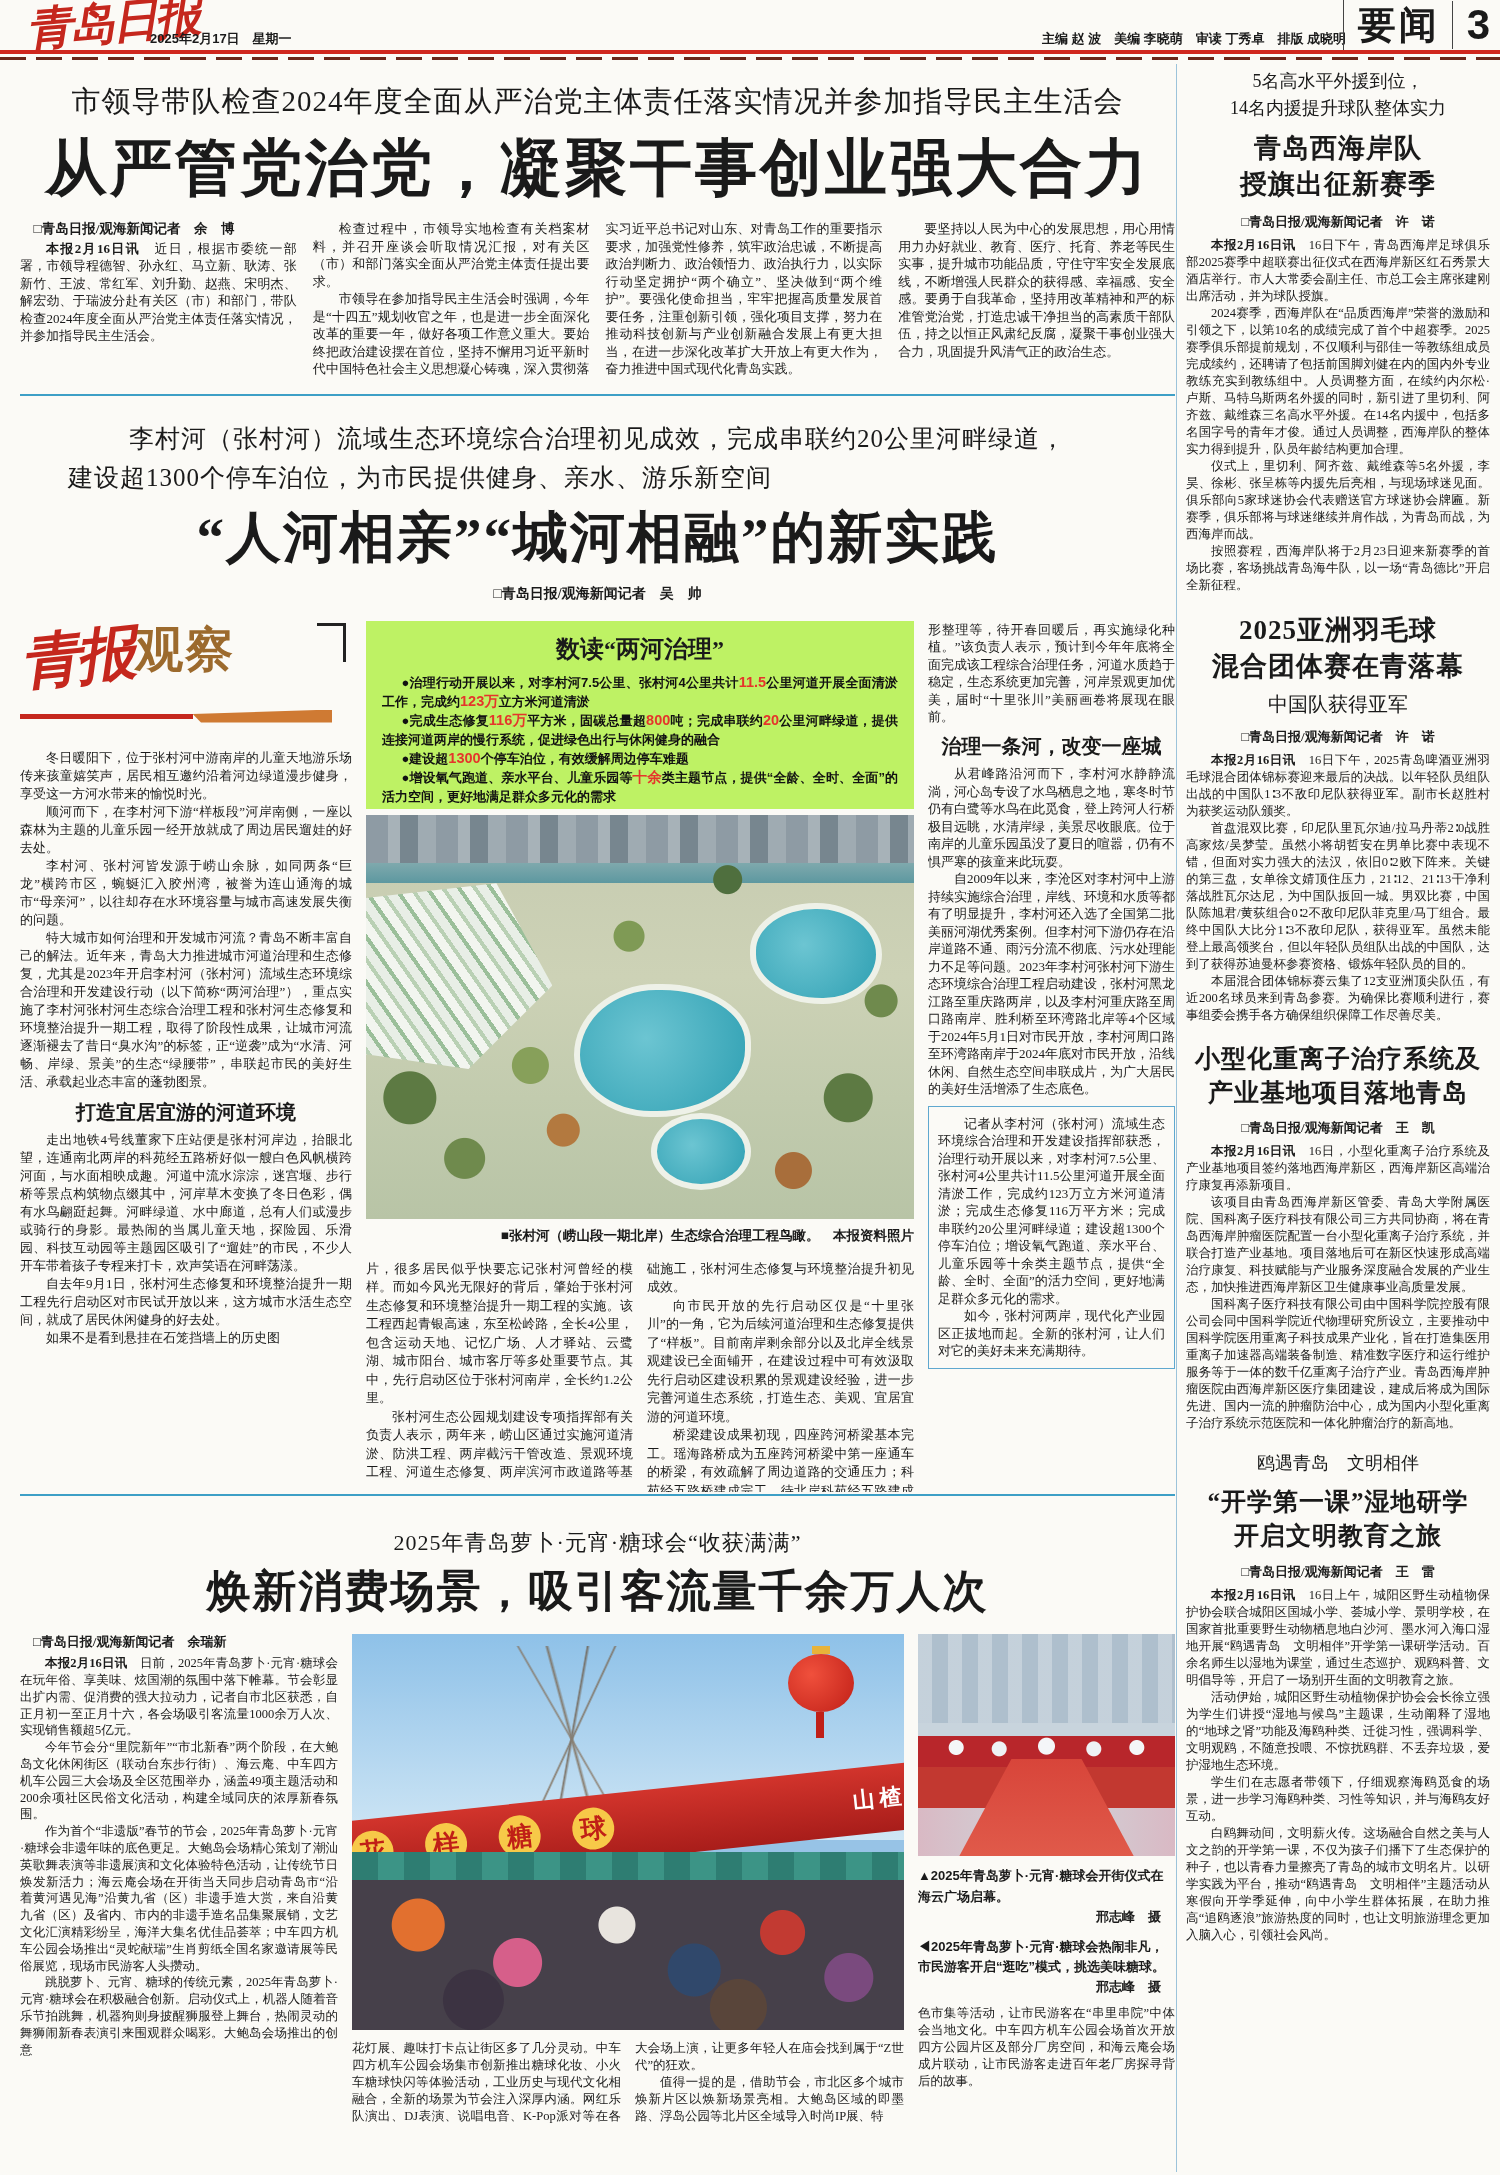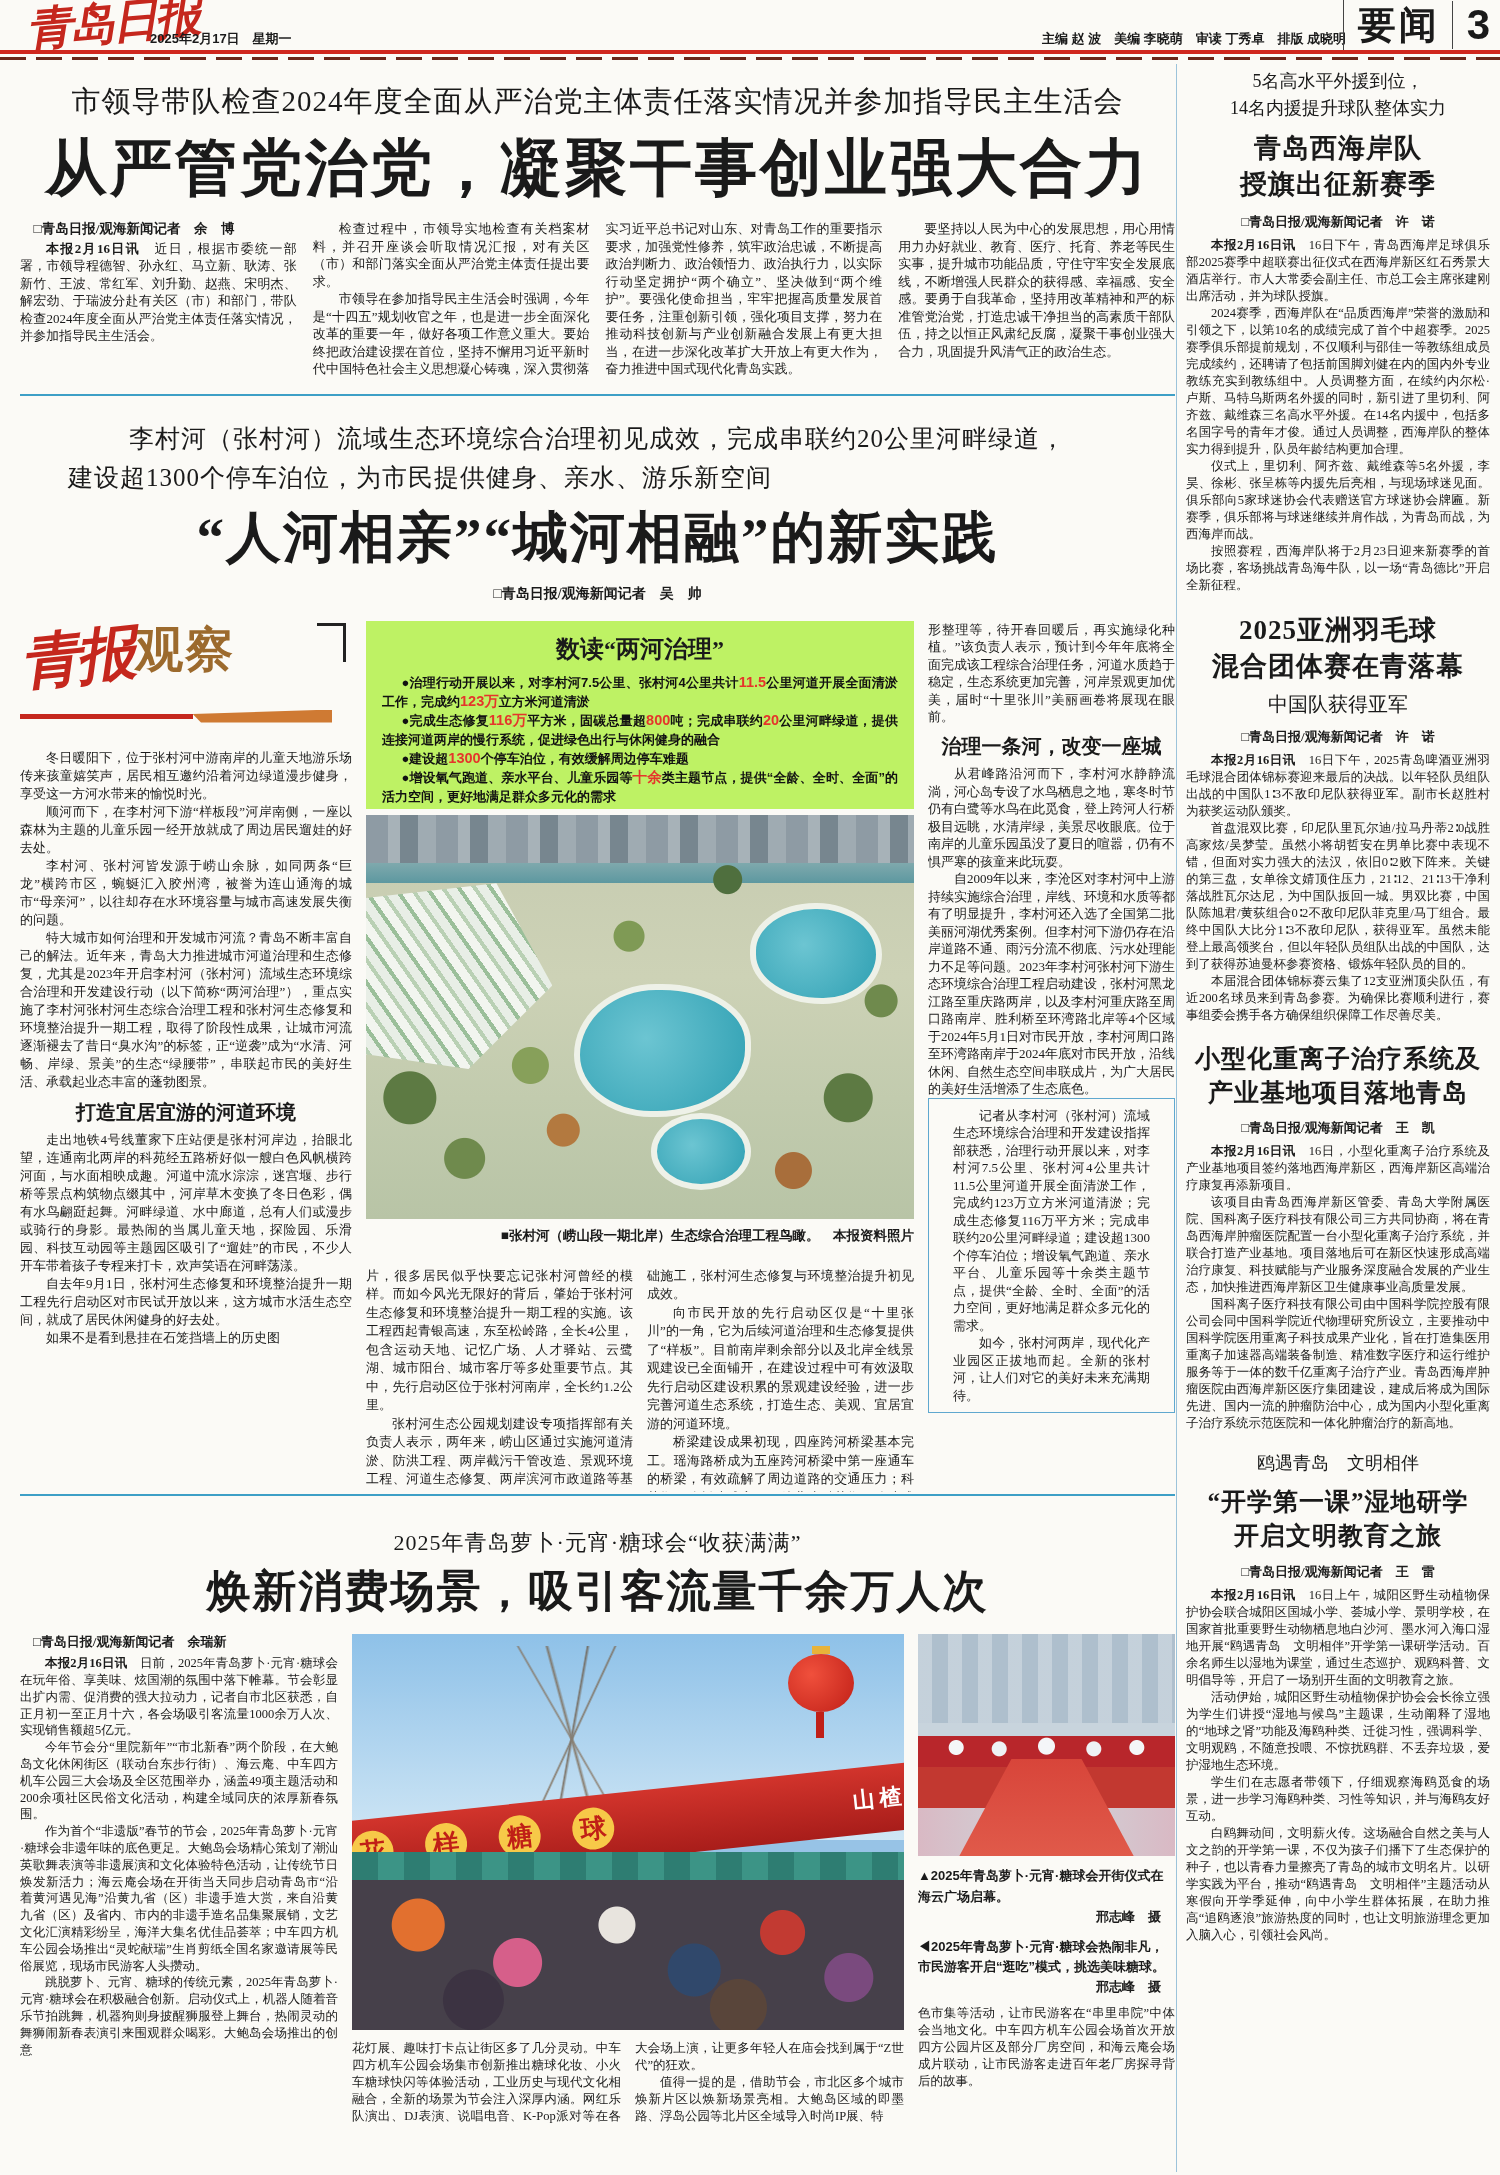--- a/index.html
+++ b/index.html
@@ -62,22 +62,22 @@
     radial-gradient(circle at 8% 70%,#5d7a43 0 26px,transparent 27px),
     radial-gradient(circle at 18% 85%,#6f8a4d 0 20px,transparent 21px),
     radial-gradient(circle at 30% 62%,#87a05a 0 18px,transparent 19px),
     radial-gradient(circle at 36% 78%,#b3793f 0 16px,transparent 17px),
     radial-gradient(circle at 66% 16%,#4f6f3e 0 14px,transparent 15px),
     radial-gradient(circle at 88% 70%,#5d7a43 0 24px,transparent 25px),
     radial-gradient(circle at 78% 88%,#a86e3b 0 18px,transparent 19px),
     radial-gradient(circle at 94% 46%,#6f8a4d 0 16px,transparent 17px),
     radial-gradient(circle at 48% 30%,#7f9a55 0 15px,transparent 16px);}
   .f-caption{font-family:"Liberation Sans",sans-serif;font-weight:bold;font-size:13.5px;text-align:right;margin-top:8px;}
-  .f-midtext{margin-top:22px;height:256px;column-count:2;column-gap:14px;font-size:13px;line-height:18.5px;overflow:hidden;}
-  .concl-box{border:1px solid #5fa8cf;padding:8px 24px;}
+  .f-midtext{margin-top:15px;height:256px;column-count:2;column-gap:14px;font-size:13px;line-height:18.5px;overflow:hidden;}
+  .concl-box{border:1px solid #5fa8cf;padding:8px 9px;margin-top:8px;}
   .concl-box .para{font-size:13px;line-height:17.5px;}
   
   #bottom{position:absolute;left:20px;top:1502px;width:1155px;height:673px;overflow:hidden;}
   .b-kicker{text-align:center;font-size:22px;margin-top:26px;letter-spacing:1px;}
   .b-headline{text-align:center;font-size:44px;font-weight:900;letter-spacing:2px;margin-top:10px;line-height:1.1;}
   .b-body{margin-top:18px;display:flex;gap:14px;height:510px;overflow:hidden;}
   .b-col1{width:318px;font-size:12.5px;line-height:16.8px;overflow:hidden;}
   .b-mid{width:552px;overflow:hidden;}
   .b-right{flex:1;overflow:hidden;font-size:12.5px;line-height:17px;}
   .b-byline{margin:0 0 4px;font-size:13px;font-weight:bold;text-indent:1em;}

